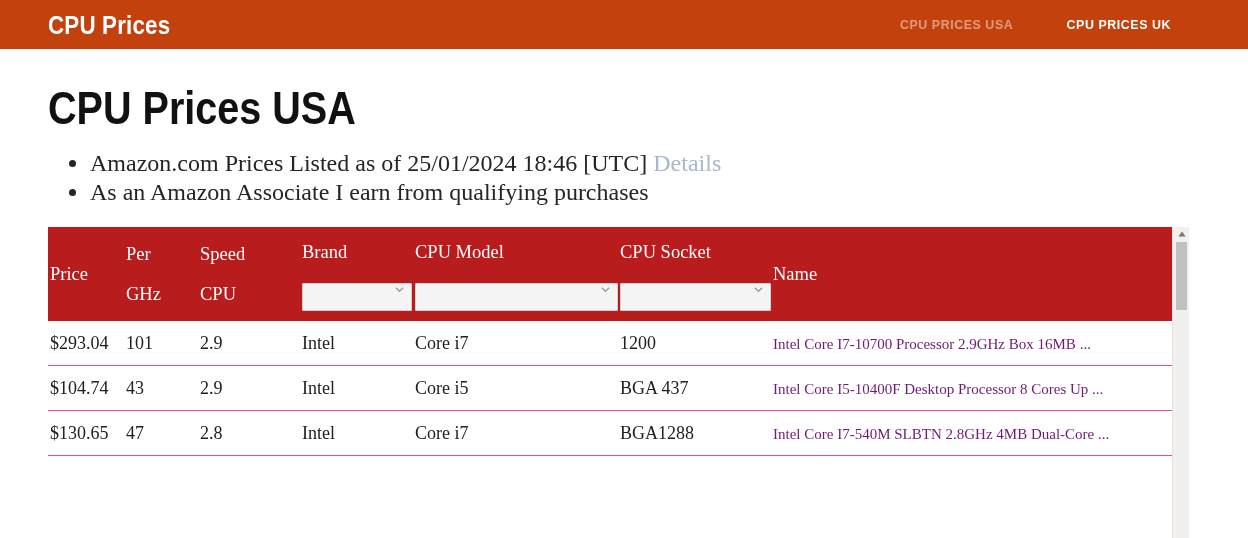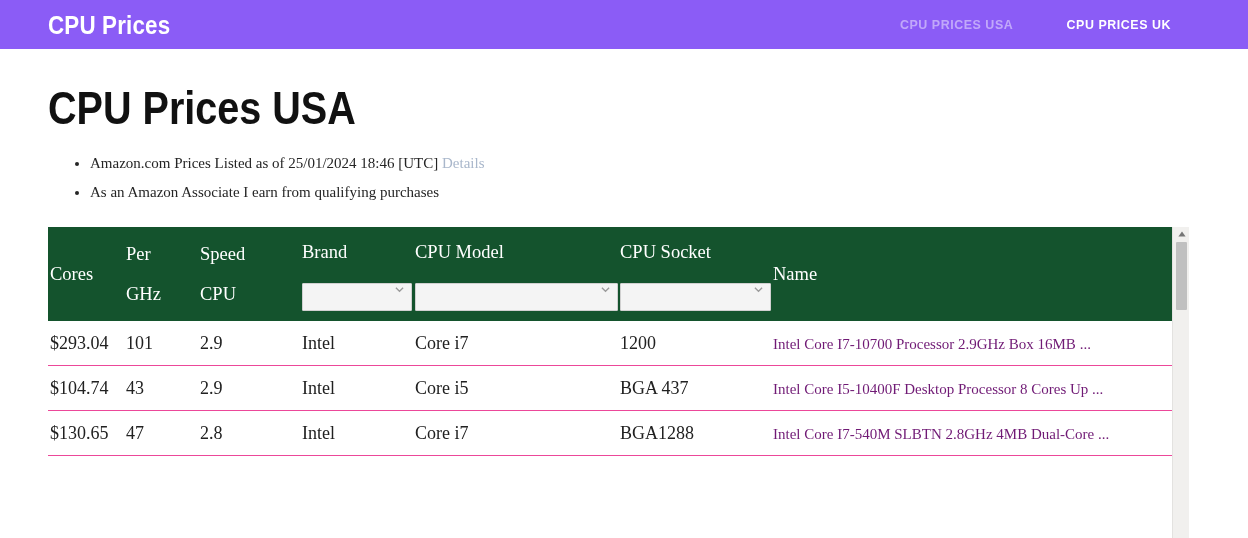--- a/index.html
+++ b/index.html
@@ -11,21 +11,21 @@
     height: 538px;
     overflow: hidden;
     background: #ffffff;
     font-family: "Liberation Serif", "DejaVu Serif", serif;
     -webkit-font-smoothing: antialiased;
   }
 
   
   .navbar {
     height: 49px;
-    background: #8b5cf6;
+    background: #c2410c;
     display: flex;
     align-items: center;
     padding: 0 0 0 48px;
     box-sizing: border-box;
     position: relative;
   }
   .navbar-brand {
     font-family: "Liberation Sans Narrow", "Liberation Sans", sans-serif;
     font-weight: bold;
     font-size: 26px;
@@ -74,21 +74,21 @@
     transform: scaleX(0.86);
     transform-origin: left center;
     white-space: nowrap;
   }
 
   .notes {
     list-style: disc;
     margin: 16px 0 0 0;
     padding-left: 42px;
     color: #252525;
-    font-size: 15px;
+    font-size: 24px;
     line-height: 29px;
   }
   .notes li { margin: 0; }
   .details-link {
     color: #a9b7cb;
     text-decoration: none;
     cursor: pointer;
   }
 
   
@@ -96,21 +96,21 @@
     margin-top: 20px;
     width: 1124px;
     position: relative;
   }
   table.cpu-table {
     border-collapse: collapse;
     width: 1124px;
     table-layout: fixed;
   }
   table.cpu-table thead th {
-    background: #14532d;
+    background: #b91c1c;
     color: #ffffff;
     font-weight: normal;
     font-size: 18.5px;
     text-align: left;
     vertical-align: middle;
     padding: 0 0 0 0;
     height: 94px;
     box-sizing: border-box;
   }
   .th-inner {
@@ -235,21 +235,21 @@
         <col class="col-brand">
           <col class="col-model">
           <col class="col-socket">
         <col class="col-name">
       </colgroup>
       <thead>
         <tr>
 
           <th>
             <div class="th-inner">
-              <span class="th-label">Cores</span>
+              <span class="th-label">Price</span>
             </div>
           </th>
 
           <th>
             <div class="th-inner">
               <span class="th-label">Per</span>
               <span class="th-label">GHz</span>
             </div>
           </th>
 

